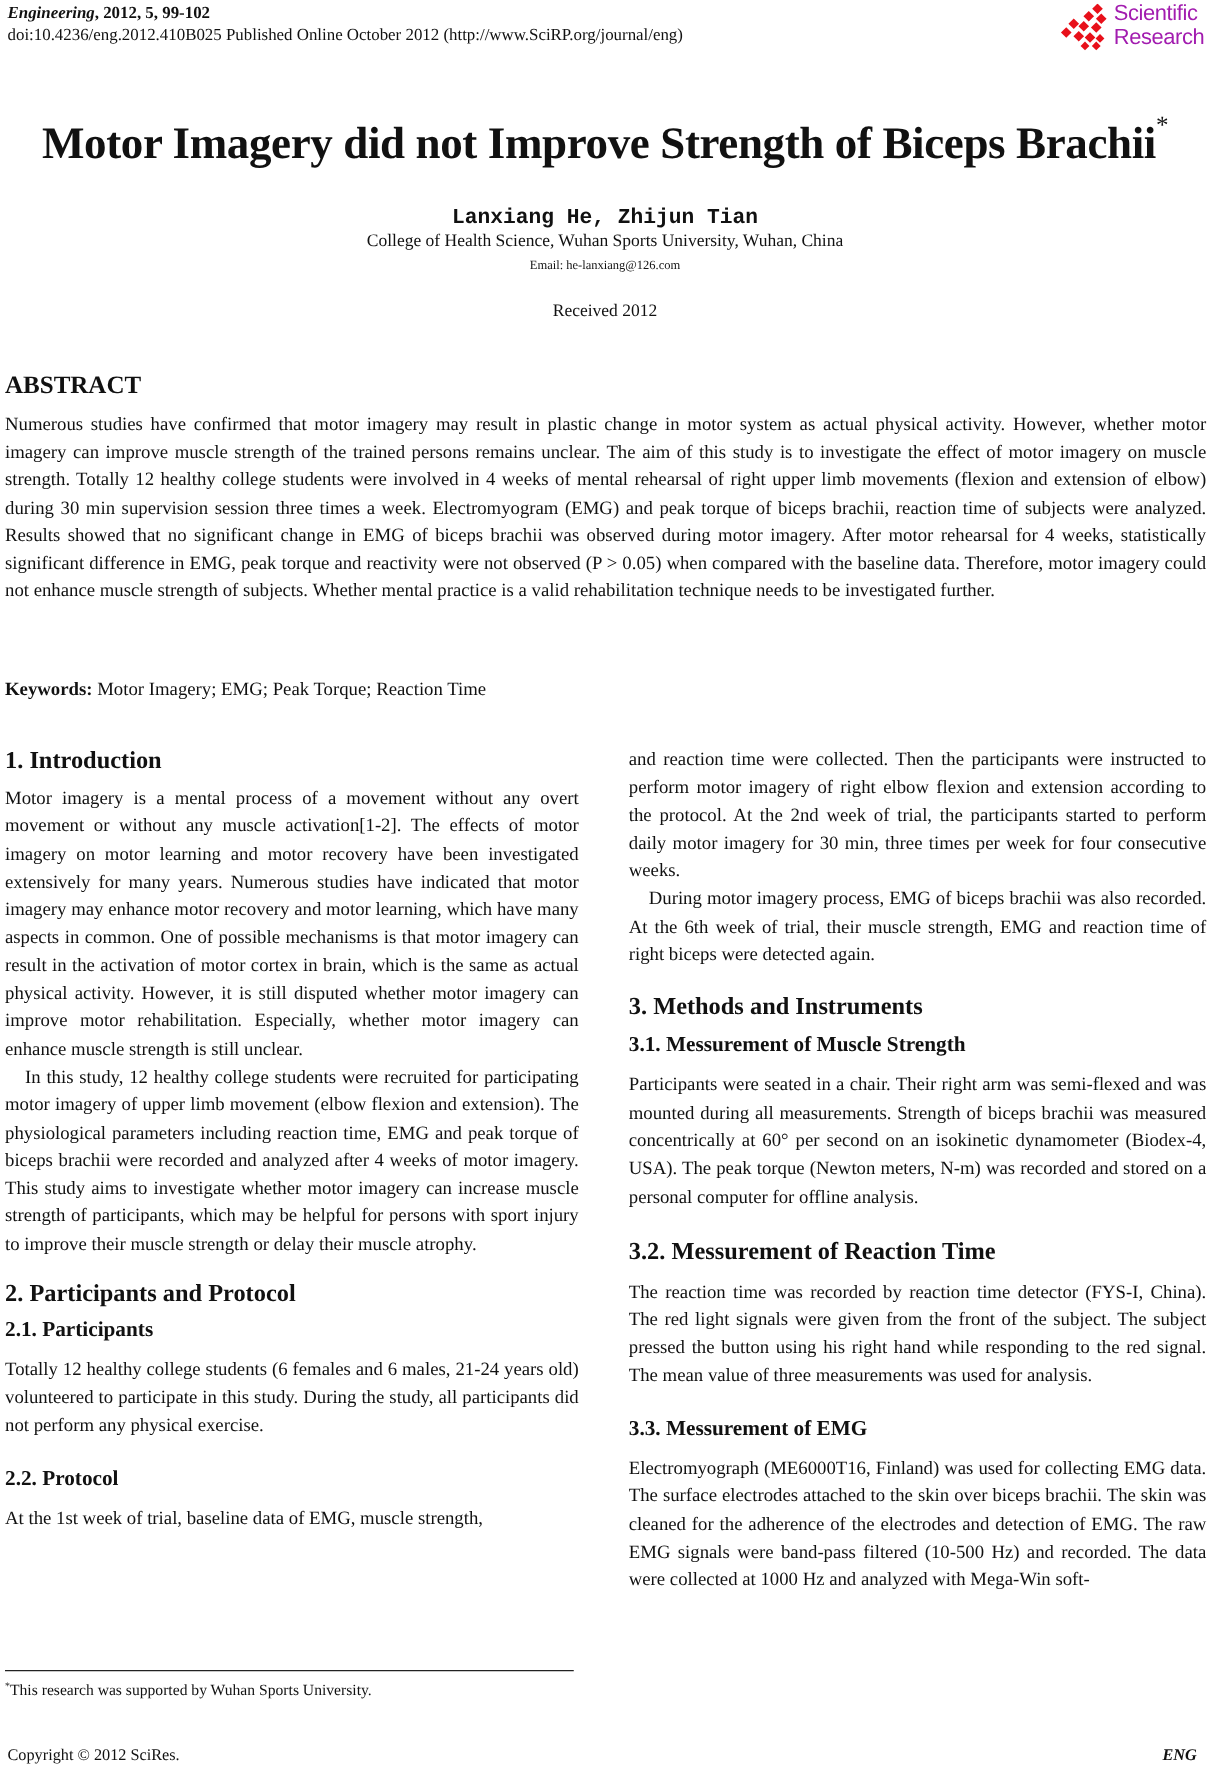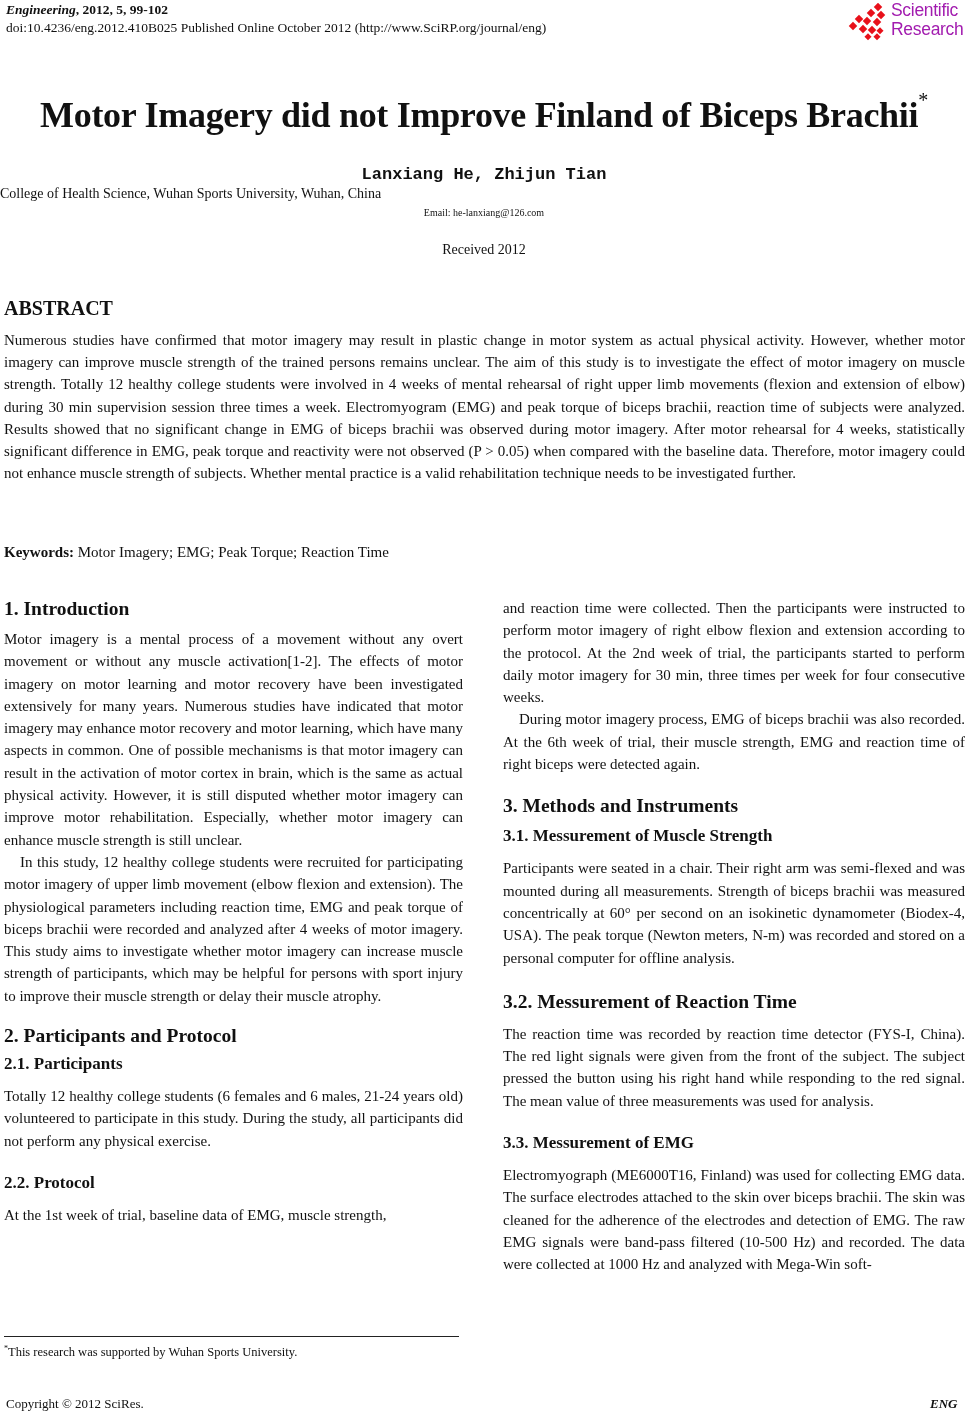--- a/index.html
+++ b/index.html
@@ -11,21 +11,21 @@
   .hdr-journal { left: 6px; top: 1px; font-size: 13.5px; font-weight: bold; line-height: 17px; }
   .hdr-journal i { font-style: italic; }
   .hdr-doi { left: 6px; top: 19px; font-size: 13.5px; line-height: 17px; }
   .logo { left: 848px; top: 1px; width: 120px; height: 42px; }
   .logo-text { position: absolute; left: 43px; top: 0; font-family: "Liberation Sans", sans-serif; font-size: 17.5px; line-height: 19px; color: #a21caf; letter-spacing: -0.3px; }
   .logo-mark { position: absolute; left: 0; top: 2px; width: 40px; height: 38px; }
 
   .title { left: 0; width: 968px; top: 76px; text-align: center; font-size: 36px; font-weight: bold; line-height: 48px; letter-spacing: -0.3px; }
   .title sup { font-size: 20px; vertical-align: 20px; font-weight: normal; }
   .authors { left: 0; width: 968px; top: 164px; text-align: center; font-size: 17px; font-weight: bold; line-height: 22px; font-family: Liberation Mono, monospace; }
-  .affil { left: 0; width: 968px; top: 185px; text-align: left; font-size: 14px; line-height: 18px; }
+  .affil { left: 0; width: 968px; top: 185px; text-align: center; font-size: 14px; line-height: 18px; }
   .email { left: 0; width: 968px; top: 204px; text-align: center; font-size: 10px; line-height: 18px; }
   .received { left: 0; width: 968px; top: 241px; text-align: center; font-size: 14px; line-height: 18px; }
 
   .abs-head { left: 4px; top: 295px; font-size: 20px; font-weight: bold; line-height: 26px; }
   .abstract { left: 4px; top: 329px; width: 961px; font-size: 15px; line-height: 22.2px; text-align: justify; }
   .keywords { left: 4px; top: 541px; font-size: 15px; line-height: 22px; }
   .keywords b { font-weight: bold; }
 
   .col { width: 459px; font-size: 15px; line-height: 22.3px; text-align: justify; }
   .colL { left: 4px; }
@@ -62,21 +62,21 @@
       <rect x="18" y="31" width="5" height="5" transform="rotate(45 20 33)"></rect>
       <rect x="27" y="31" width="5" height="5" transform="rotate(45 29 33)"></rect>
     </g>
   </svg>
   <div class="logo-text">
     <div>Scientific</div>
     <div>Research</div>
   </div>
 </div>
 
-<div class="abs title"><span>Motor Imagery did not Improve Finland of Biceps Brachii</span><sup>*</sup></div>
+<div class="abs title"><span>Motor Imagery did not Improve Strength of Biceps Brachii</span><sup>*</sup></div>
 <div class="abs authors">Lanxiang He, Zhijun Tian</div>
 <div class="abs affil">College of Health Science, Wuhan Sports University, Wuhan, China</div>
 <div class="abs email">Email: he-lanxiang@126.com</div>
 <div class="abs received">Received 2012</div>
 
 <div class="abs abs-head">ABSTRACT</div>
 <div class="abs abstract">Numerous studies have confirmed that motor imagery may result in plastic change in motor system as actual physical activity. However, whether motor imagery can improve muscle strength of the trained persons remains unclear. The aim of this study is to investigate the effect of motor imagery on muscle strength. Totally 12 healthy college students were involved in 4 weeks of mental rehearsal of right upper limb movements (flexion and extension of elbow) during 30 min supervision session three times a week. Electromyogram (EMG) and peak torque of biceps brachii, reaction time of subjects were analyzed. Results showed that no significant change in EMG of biceps brachii was observed during motor imagery. After motor rehearsal for 4 weeks, statistically significant difference in EMG, peak torque and reactivity were not observed (P &gt; 0.05) when compared with the baseline data. Therefore, motor imagery could not enhance muscle strength of subjects. Whether mental practice is a valid rehabilitation technique needs to be investigated further.</div>
 <div class="abs keywords"><b>Keywords:</b><span> Motor Imagery; EMG; Peak Torque; Reaction Time</span></div>
 
 <div class="abs col colL" style="top:596px;">

